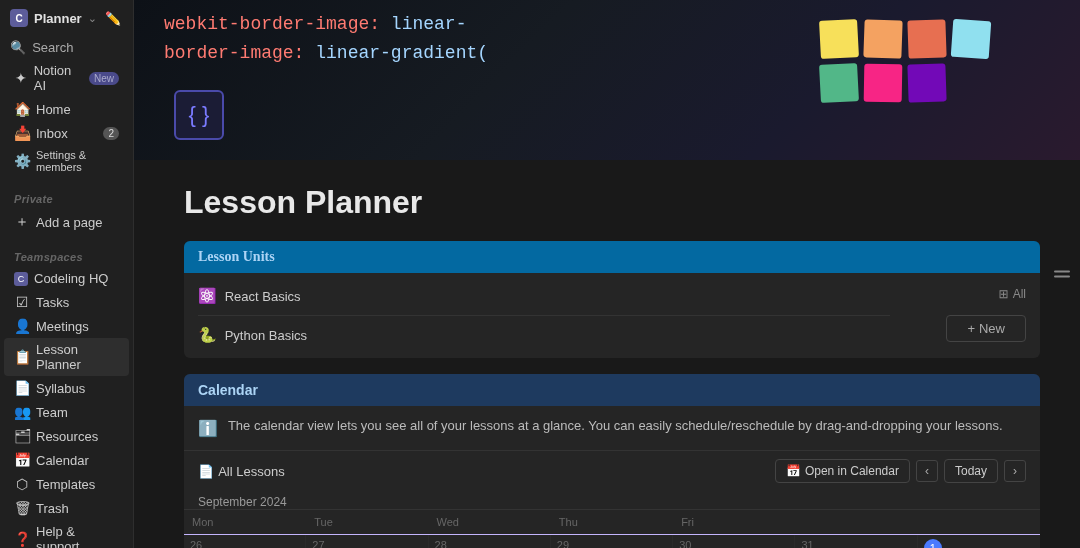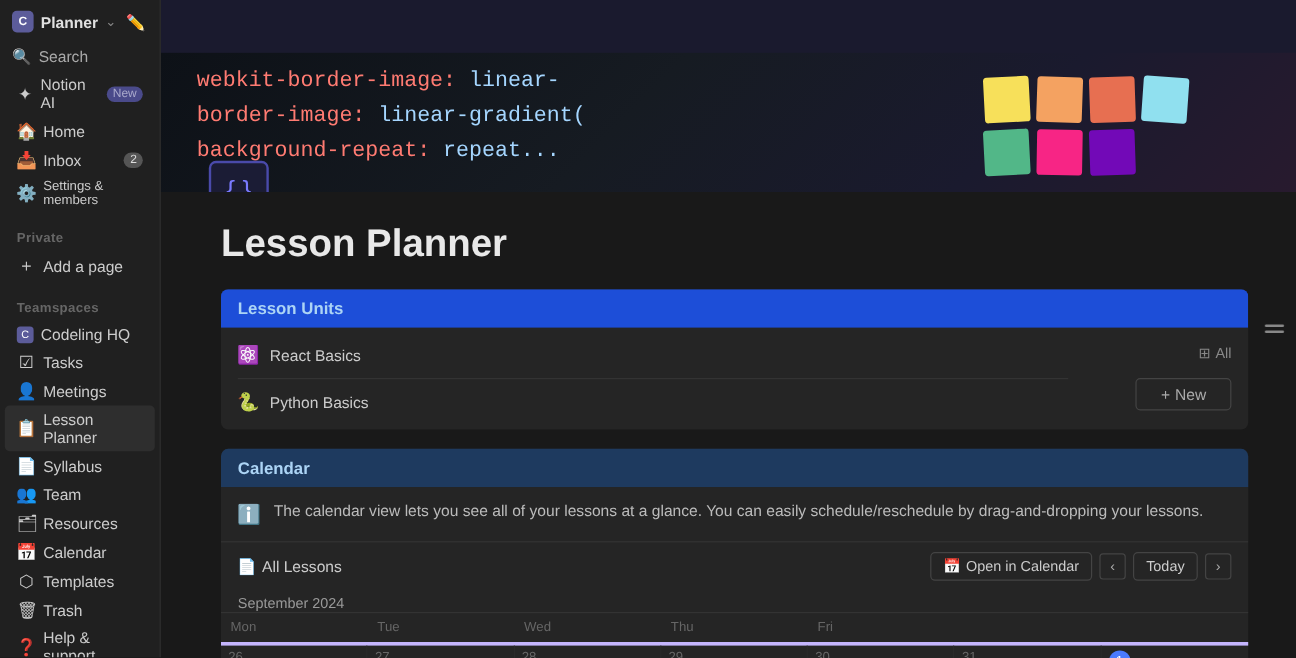--- a/index.html
+++ b/index.html
@@ -116,20 +116,21 @@
       padding: 1px 5px;
       margin-left: 4px;
     }
 
     .sidebar-section-label {
       font-size: 11px;
       color: #666;
       padding: 8px 14px 4px;
       font-weight: 600;
       letter-spacing: 0.03em;
+      font-style: italic;
     }
 
     .sidebar-divider {
       height: 1px;
       background: #2e2e2e;
       margin: 4px 0;
     }
 
     .sidebar-item-icon {
       font-size: 14px;
@@ -156,21 +157,20 @@
       overflow: hidden;
       flex-shrink: 0;
     }
 
     .hero-code-bg {
       width: 100%;
       height: 100%;
       background: linear-gradient(135deg, #0d1117 0%, #161b22 40%, #1a1a2e 70%, #2a1a2e 100%);
       position: relative;
       overflow: hidden;
-      margin-top: 44px;
     }
 
     .code-lines {
       position: absolute;
       top: 10px;
       left: 30px;
       right: 0;
       font-family: 'Courier New', monospace;
       font-size: 18px;
       color: rgba(255,255,255,0.5);
@@ -231,28 +231,29 @@
 
     
     .section-block {
       background: #252525;
       border-radius: 6px;
       margin-bottom: 16px;
       overflow: hidden;
     }
 
     .section-header {
-      background: #1d4ed8;
+      background: #0369a1;
       padding: 8px 14px;
       font-size: 14px;
       font-weight: 600;
       color: #acd4f5;
       display: flex;
       align-items: center;
       gap: 6px;
+      font-family: Liberation Serif, serif;
     }
 
     .section-body {
       padding: 8px 14px;
     }
 
     .lesson-item {
       display: flex;
       align-items: center;
       padding: 6px 0;
@@ -384,21 +385,21 @@
     }
 
     
     .calendar-grid {
       border-top: 1px solid #333;
     }
 
     .cal-days-header {
       display: grid;
       grid-template-columns: repeat(7, 1fr);
-      border-bottom: 3px solid #c4b5fd;
+      border-bottom: 1px solid #c4b5fd;
     }
 
     .cal-day-name {
       padding: 6px 8px;
       font-size: 11px;
       color: #666;
       text-align: left;
     }
 
     .cal-week {
@@ -574,21 +575,20 @@
   </div>
 </div>
 
 <div class="main">
 
   <div class="hero">
     <div class="hero-code-bg">
       <div class="code-lines">
         <span class="code-line"><span class="code-kw">webkit-border-image:</span> <span class="code-str">linear-</span></span>
         <span class="code-line"><span class="code-kw">border-image:</span> <span class="code-str">linear-gradient(</span></span>
-        <span class="code-line"><span class="code-kw">background-repeat:</span> <span class="code-str">repeat...</span></span>
       </div>
 
       <div class="sticky-notes">
         <div class="sticky" style="background:#f7e05a;"></div>
         <div class="sticky" style="background:#f4a261;transform:rotate(2deg);"></div>
         <div class="sticky" style="background:#e76f51;transform:rotate(-2deg);"></div>
         <div class="sticky" style="background:#90e0ef;transform:rotate(4deg);"></div>
         <div class="sticky" style="background:#52b788;transform:rotate(-3deg);"></div>
         <div class="sticky" style="background:#f72585;transform:rotate(1deg);"></div>
         <div class="sticky" style="background:#7209b7;transform:rotate(-2deg);"></div>

